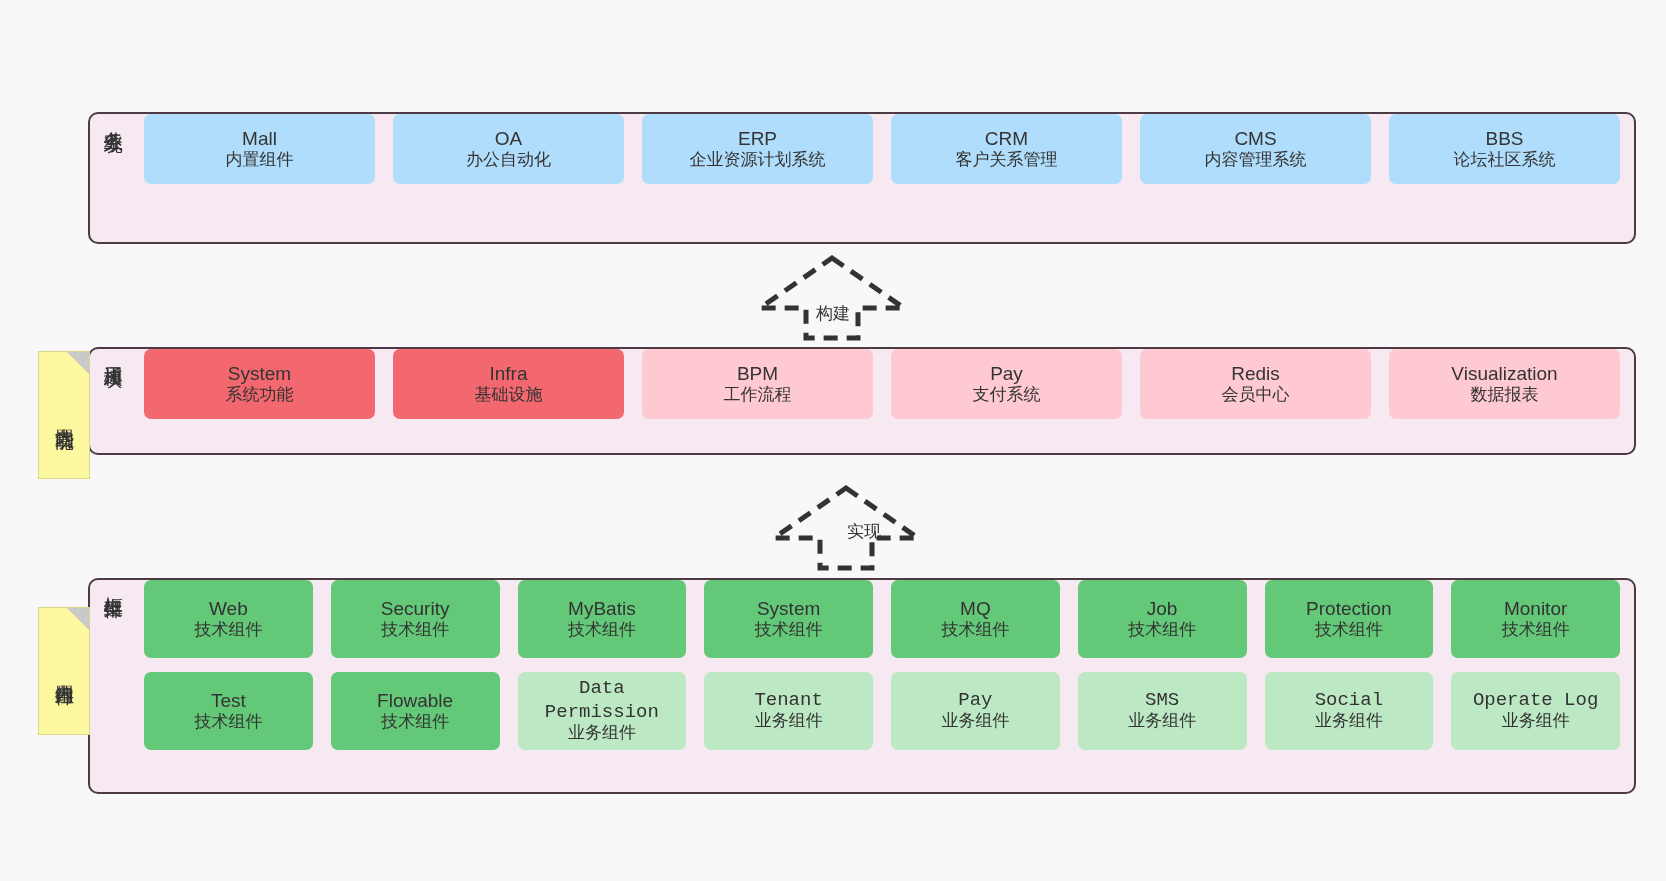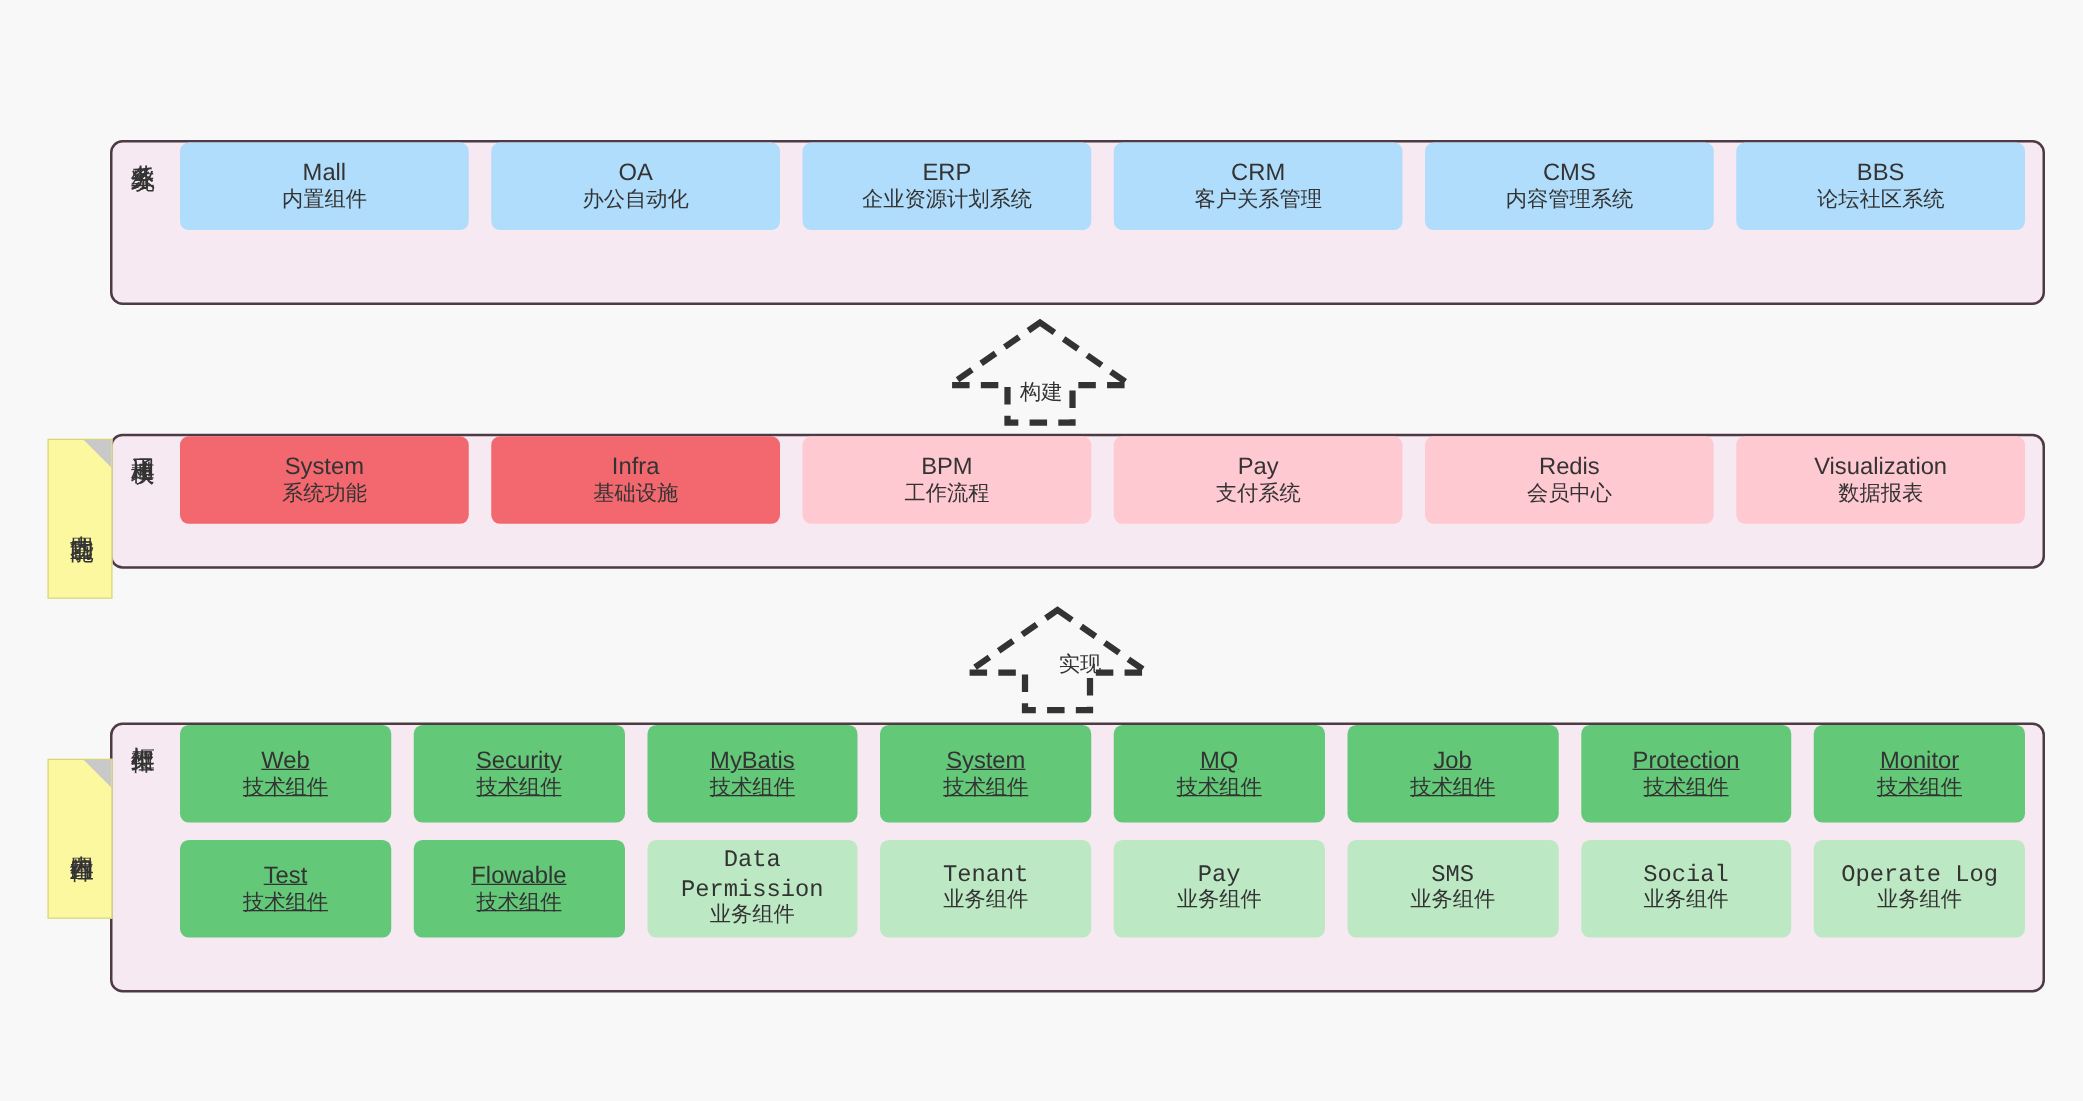--- a/index.html
+++ b/index.html
@@ -82,21 +82,21 @@
   }
   .card .cn {
     font-size: 17px;
     color: #333333;
   }
 
   
   .c-blue       { background: #b0ddfb; }
   .c-red        { background: #f2686e; }
   .c-pink       { background: #ffc9d1; }
-  .c-green      { background: #63c878; text-decoration: underline; }
+  .c-green      { background: #63c878; }
   .c-lightgreen { background: #bde8c4; font-family: Liberation Mono, monospace; }
 
   
   #layer-business  { left: 88px;  top: 112px; width: 1548px; height: 132px; }
   #layer-common    { left: 88px;  top: 347px; width: 1548px; height: 108px; }
   #layer-framework { left: 88px;  top: 578px; width: 1548px; height: 216px; }
 
   #layer-business .card  { height: 70px; }
   #layer-common .card    { height: 70px; }
   #layer-framework .card { height: 78px; }

